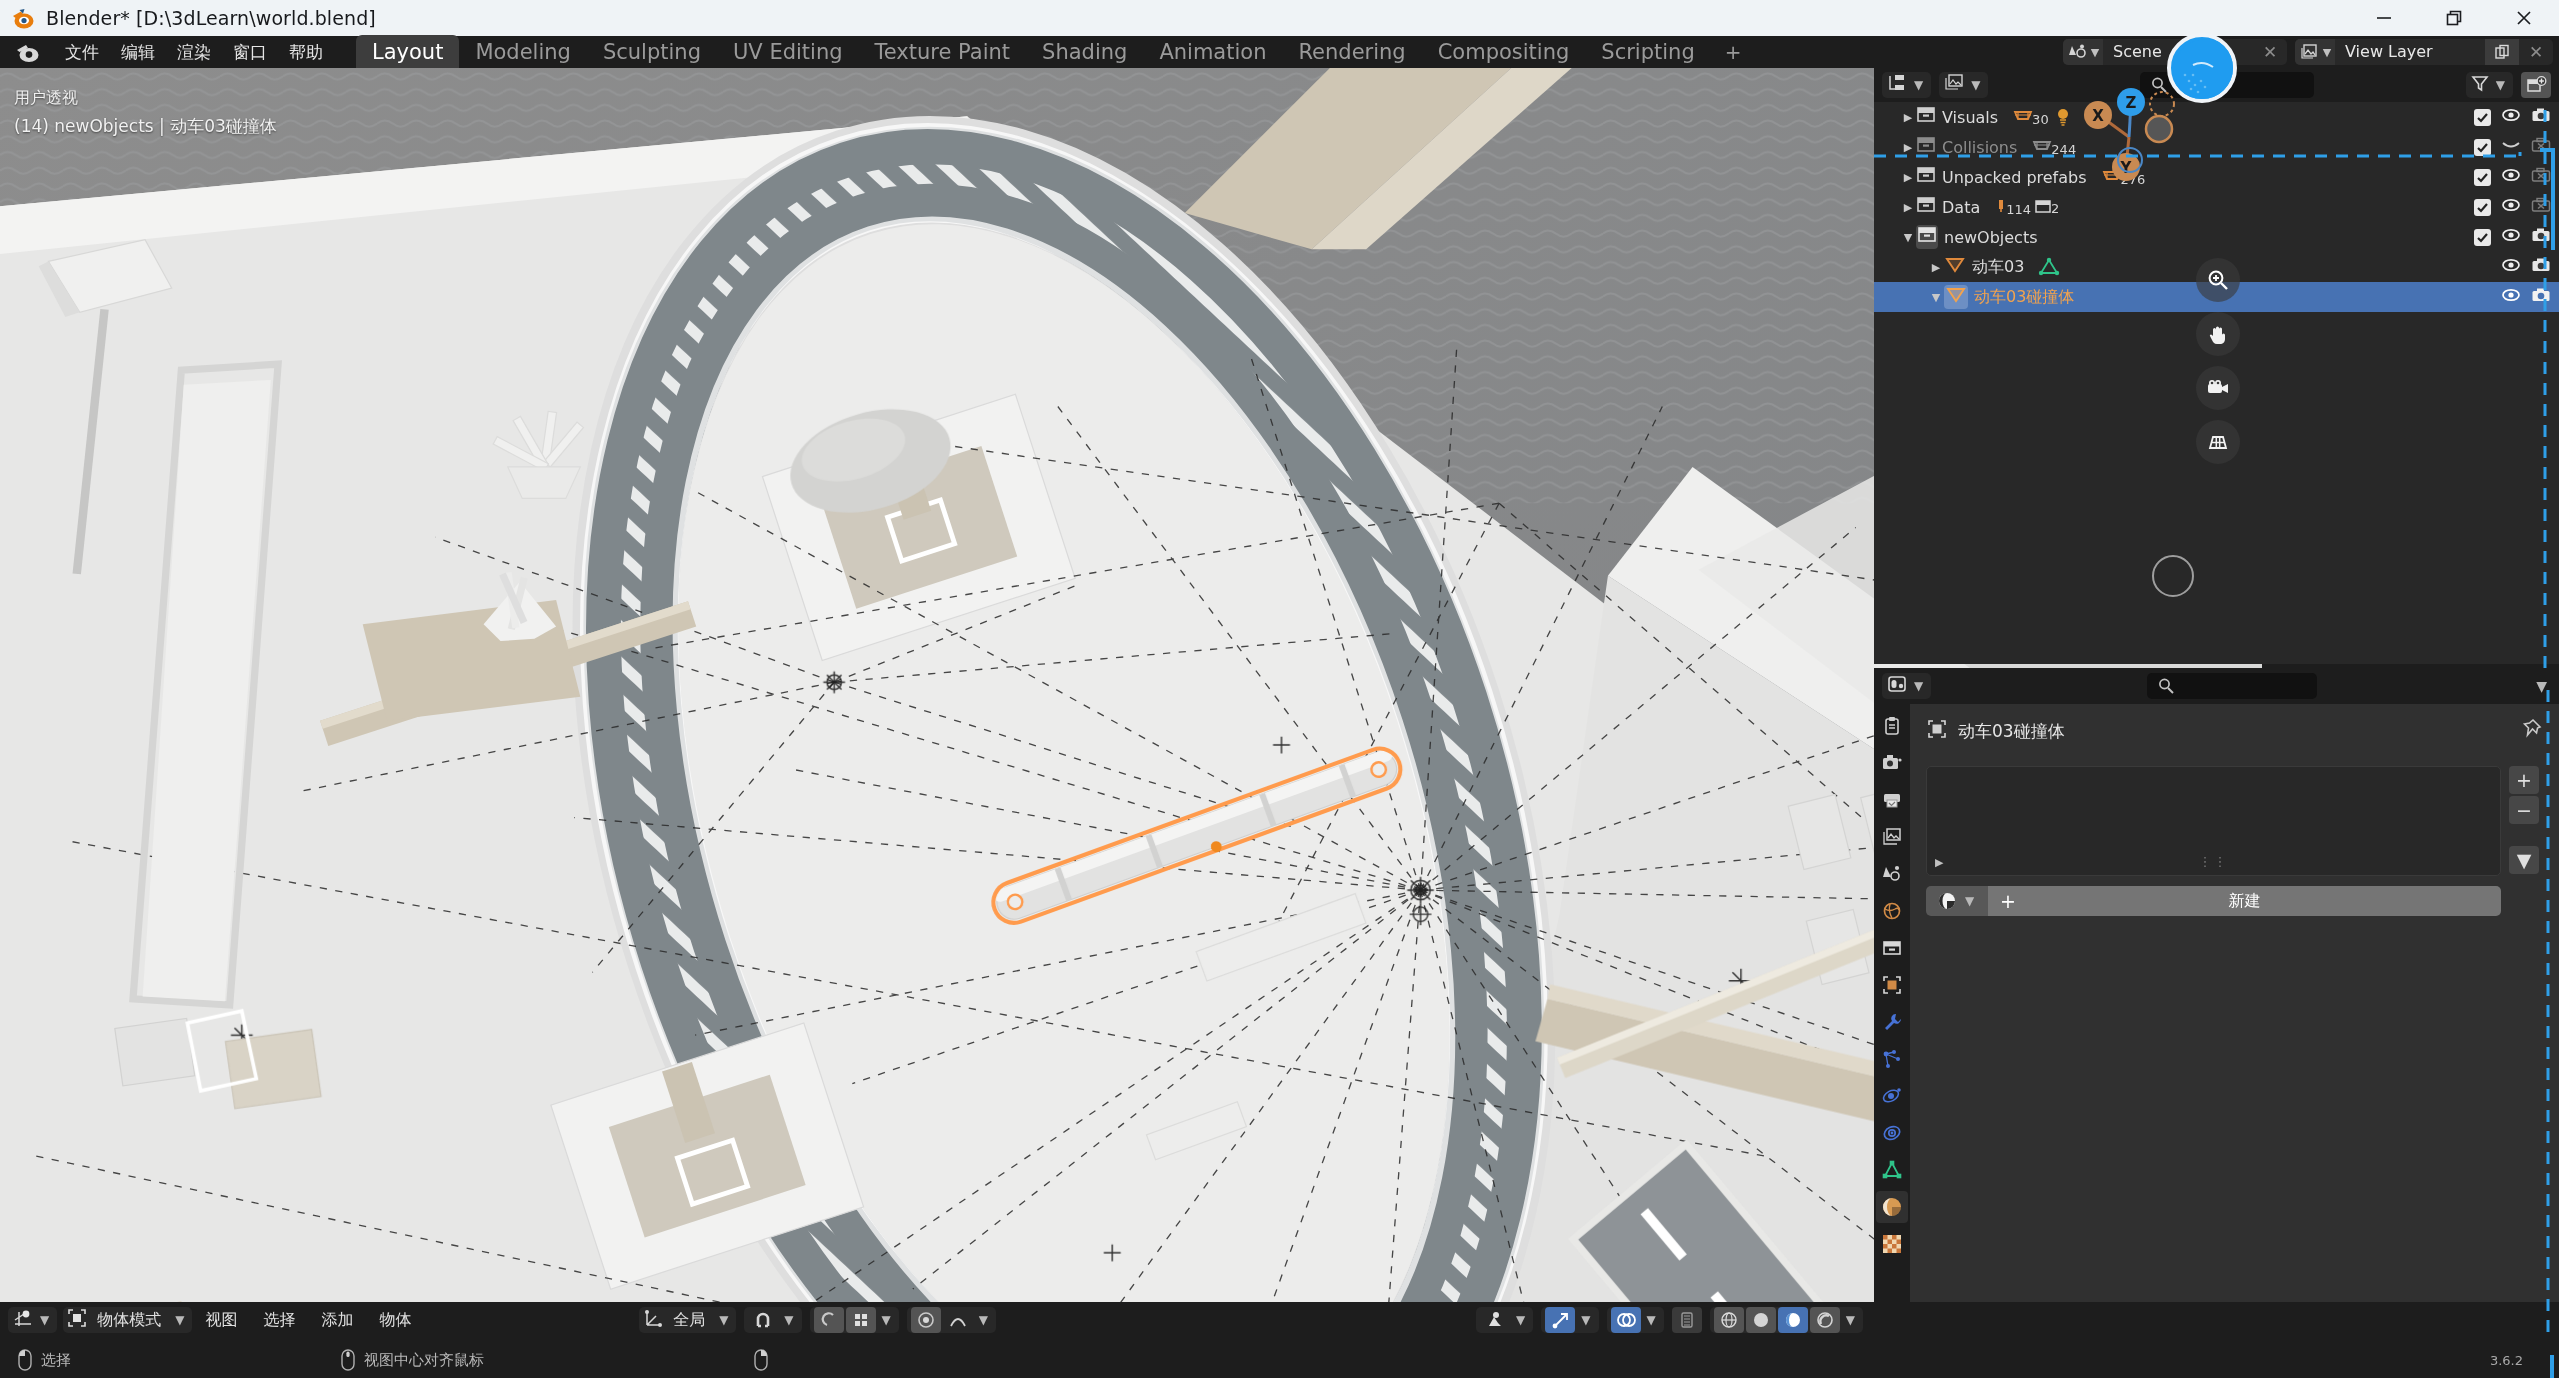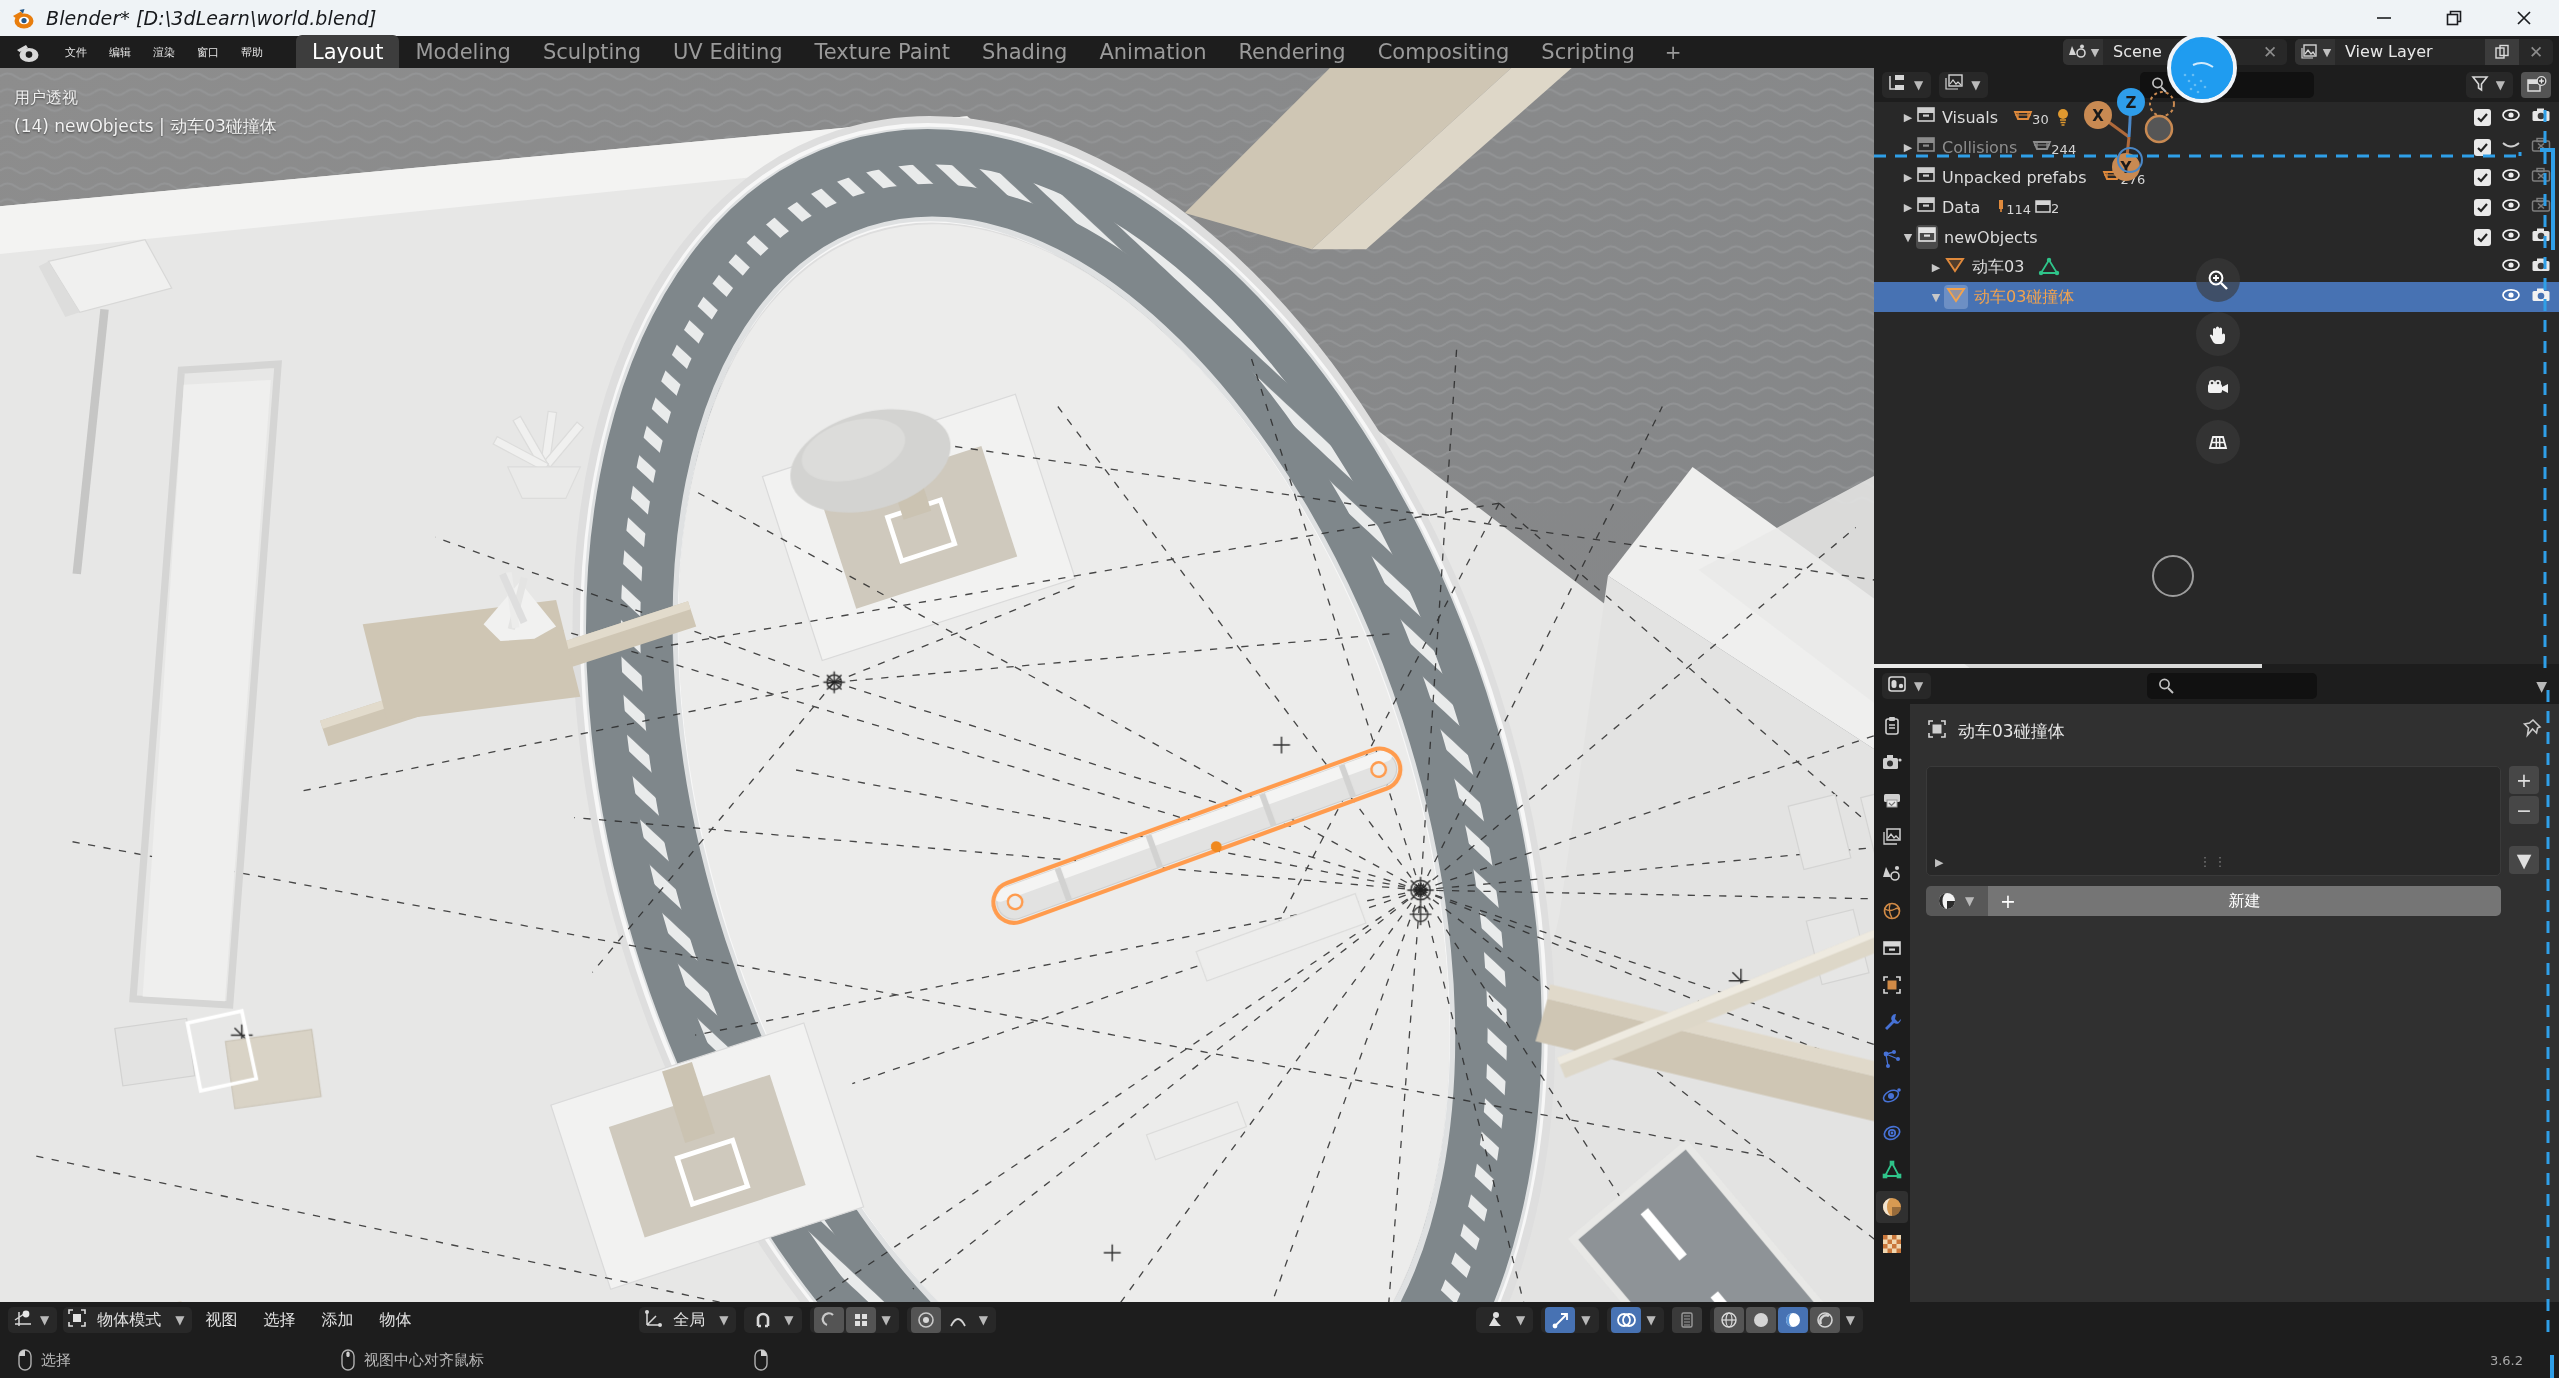--- a/index.html
+++ b/index.html
@@ -1,34 +1,34 @@
 <!DOCTYPE html>
 <html><head>
 <meta charset="utf-8">
 <style>
   * { box-sizing: border-box; margin:0; padding:0; }
   html,body { width:2559px; height:1378px; overflow:hidden; background:#1d1d1d;
     font-family:"DejaVu Sans","Liberation Sans",sans-serif; }
 
   
   .titlebar{ position:absolute; left:0; top:0; width:2559px; height:36px;
-    background:#eff3f6; display:flex; align-items:center;font-style:italic; }
+    background:#eff3f6; display:flex; align-items:center; }
   .tb-icon{ width:26px; height:26px; margin-left:10px; margin-right:10px;
     position:relative; flex:0 0 auto;}
   .tb-title{ font-size:19px; color:#17191c; letter-spacing:.1px; }
   .tb-spacer{ flex:1 1 auto; }
   .tb-btn{ width:70px; height:36px; display:flex; align-items:center;
     justify-content:center; color:#1b1d20; }
   .tb-btn svg{ display:block; }
 
   
   .topbar{ position:absolute; left:0; top:36px; width:2559px; height:32px;
     background:#1d1d1d; display:flex; align-items:center; }
   .blender-logo{ width:28px; height:26px; margin:0 12px 0 14px; position:relative;}
-  .menu-item{ font-size:11px; color:#e5e5e5; padding:4px 11px; white-space:nowrap;
+  .menu-item{ font-size:17px; color:#e5e5e5; padding:4px 11px; white-space:nowrap;
     border-radius:4px; }
   .tabs{ display:flex; align-items:center; margin-left:22px; }
   .tab{ font-size:21px; color:#9a9a9a; padding:5px 16px; border-radius:6px 6px 0 0;
     white-space:nowrap;}
   .tab.active{ background:#3d3d3d; color:#ffffff; }
   .tab-plus{ font-size:20px; color:#9a9a9a; padding:2px 14px; }
   .topbar-right{ position:absolute; right:6px; top:36px; height:32px;
     display:flex; align-items:center; gap:8px; }
   .field-group{ display:flex; align-items:center; height:26px;
     background:#282828; border-radius:5px; overflow:hidden; }

